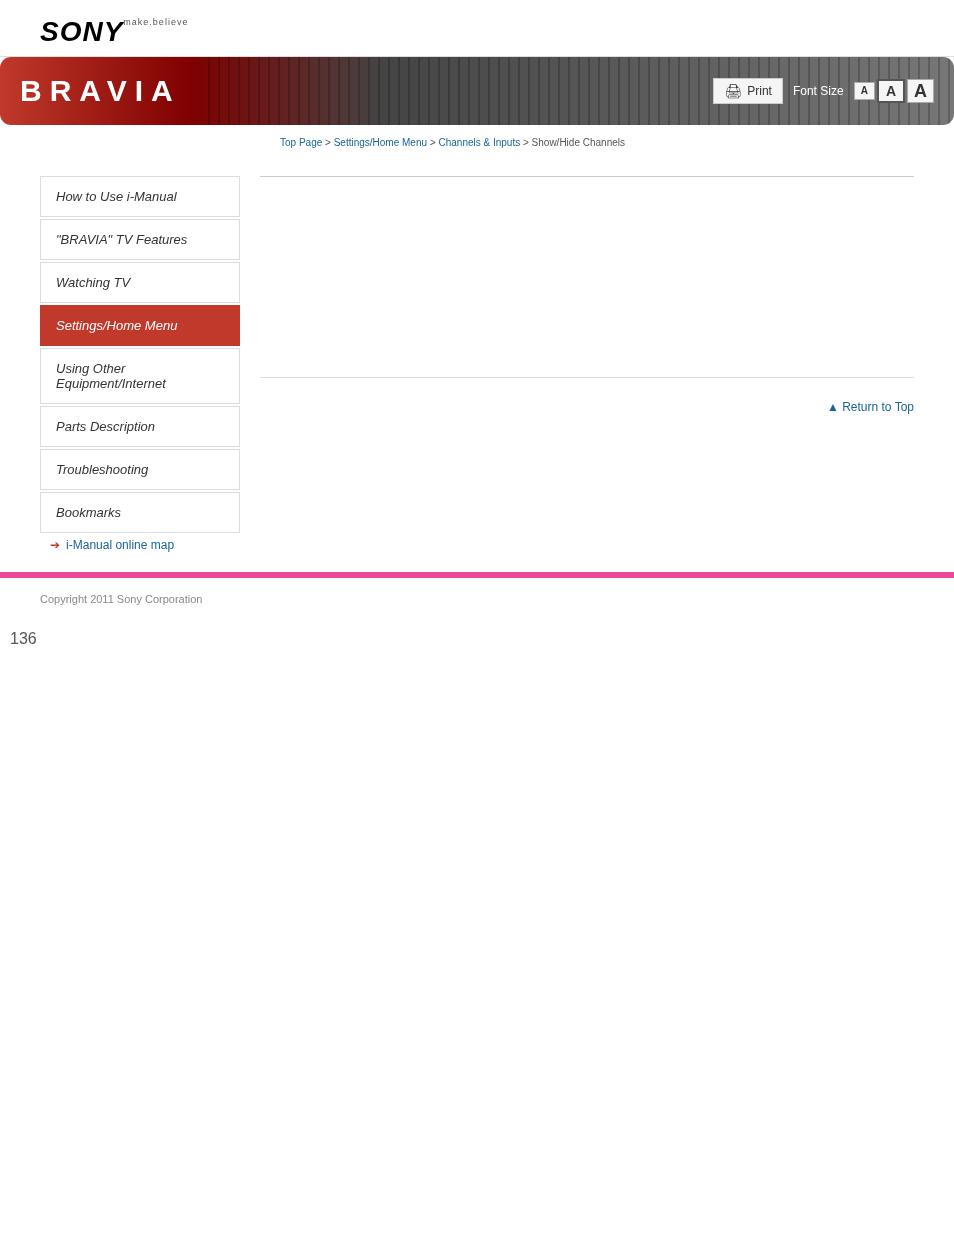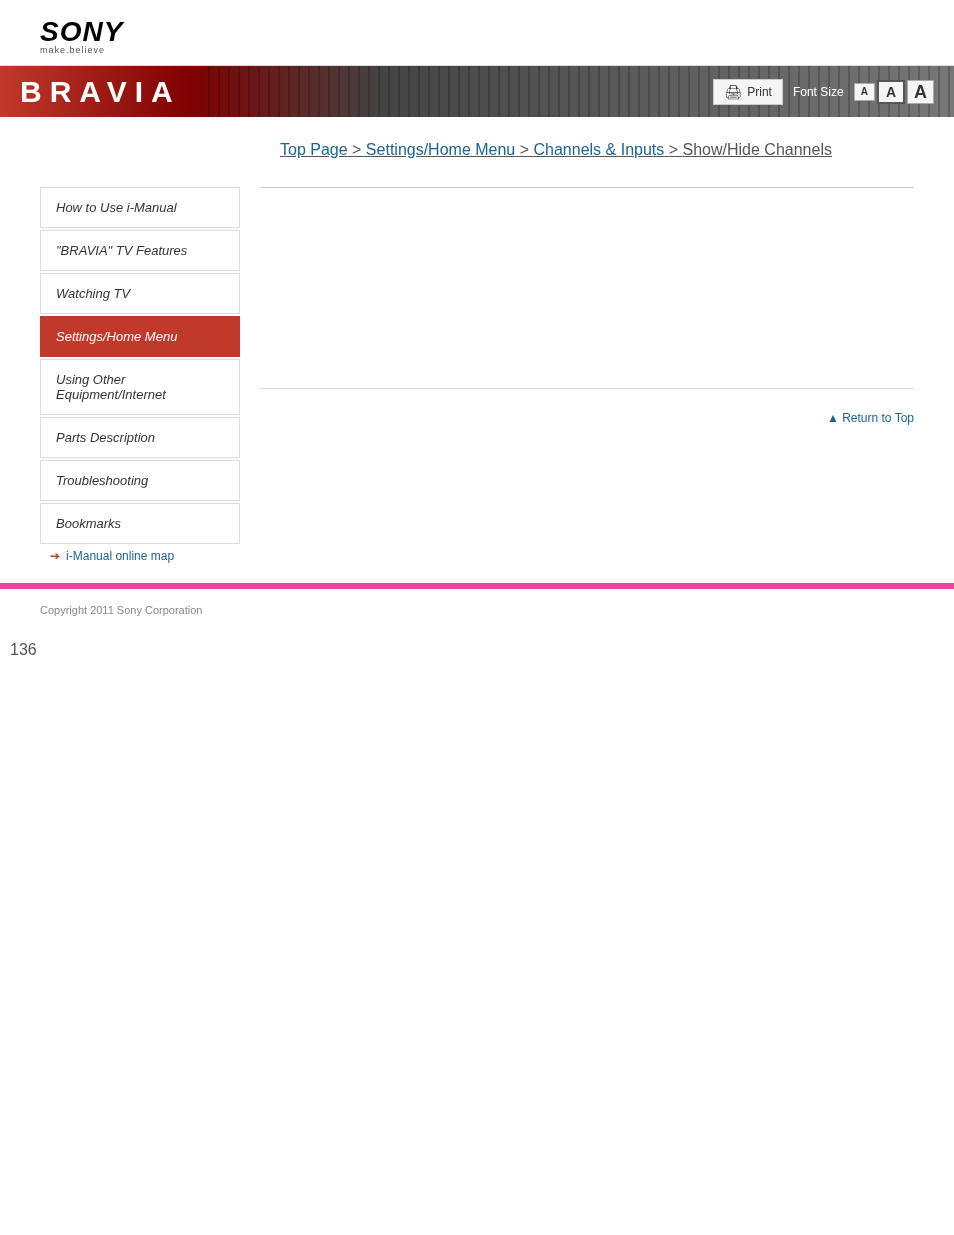--- a/index.html
+++ b/index.html
@@ -13,46 +13,47 @@
     }
 
     
     .sony-header {
       padding: 18px 40px 10px 40px;
       border-bottom: 1px solid #ddd;
       background: #fff;
     }
     .sony-logo {
       display: flex;
-      flex-direction: column;
+      flex-direction: row;
       line-height: 1;
     }
     .sony-logo .sony-text {
       font-size: 28px;
       font-weight: 900;
       color: #000;
       letter-spacing: 1px;
       font-style: italic;
     }
     .sony-logo .tagline {
       font-size: 9px;
       color: #555;
       letter-spacing: 1px;
     }
 
     
     .bravia-banner {
       background: linear-gradient(to right, #c0392b 0%, #7f0000 20%, #444 40%, #555 60%, #666 80%, #777 100%);
-      height: 51px;
+      height: 68px;
       display: flex;
       align-items: center;
       justify-content: space-between;
       padding: 17px 20px;
       position: relative;
       overflow: hidden;
+      border-radius: 11px;
     }
     .bravia-banner::after {
       content: '';
       position: absolute;
       top: 0; left: 200px; right: 0; bottom: 0;
       background: repeating-linear-gradient(
         90deg,
         transparent,
         transparent 8px,
         rgba(0,0,0,0.2) 8px,
@@ -104,24 +105,23 @@
       line-height: 1;
       color: #333;
       font-weight: bold;
     }
     .font-btn.small { font-size: 10px; padding: 3px 6px; }
     .font-btn.medium { font-size: 14px; padding: 3px 7px; border: 2px solid #555; }
     .font-btn.large { font-size: 18px; padding: 2px 6px; }
 
     
     .breadcrumb-bar {
-      padding: 24px 40px 8px 280px;
-      font-size: 16px;
+      padding: 12px 40px 8px 280px;
+      font-size: 10px;
       color: #555;
-      text-decoration: underline;
     }
     .breadcrumb-bar a {
       color: #1a6496;
       text-decoration: none;
     }
     .breadcrumb-bar span { color: #555; }
 
     
     .sidebar {
       width: 240px;

